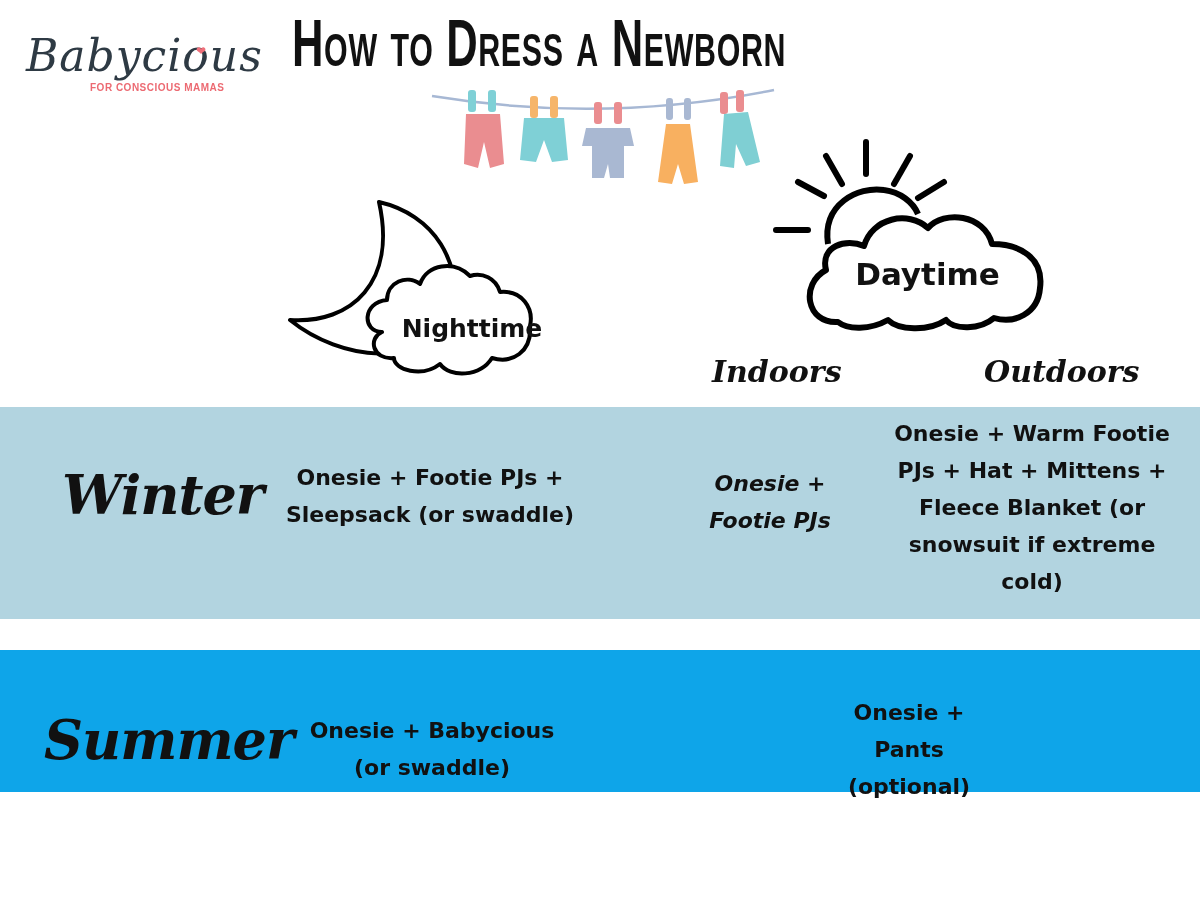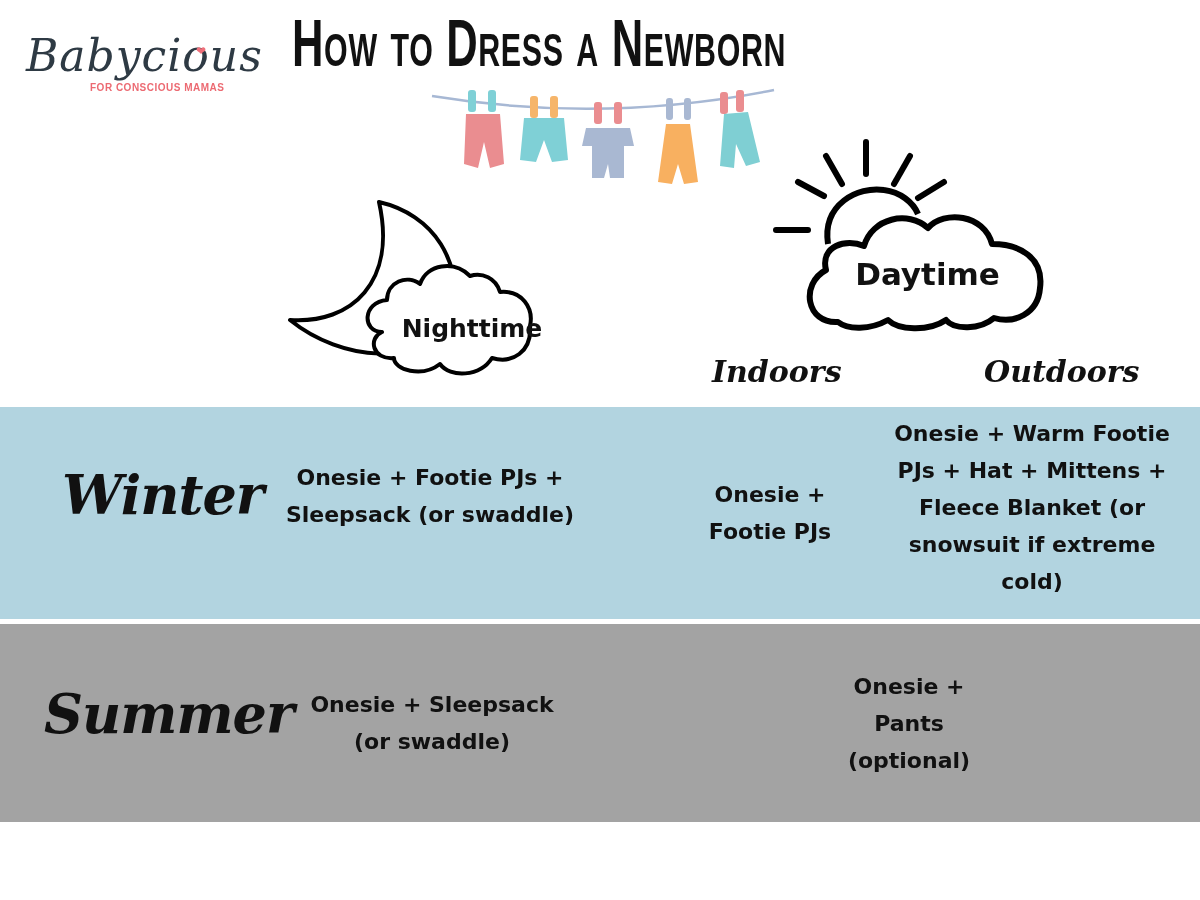--- a/index.html
+++ b/index.html
@@ -43,21 +43,21 @@
   .subhead {
     position: absolute; top: 354px;
     font-family: "DejaVu Serif", serif; font-style: italic; font-weight: 700;
     font-size: 30px; letter-spacing: 0px;
   }
   .sub-indoors { left: 712px; }
   .sub-outdoors { left: 984px; }
 
   .band { position: absolute; left: 0; width: 1200px; }
   .band-winter { top: 407px; height: 212px; background: #b2d4e0; }
-  .band-summer { top: 624px; height: 198px; background: #a3a3a3; }
+  .band-summer { top: 650px; height: 142px; background: #0ea5e9; }
 
   .season {
     position: absolute;
     font-family: "DejaVu Serif", serif; font-style: italic; font-weight: 700;
     font-size: 54px; letter-spacing: -1px;
   }
   .cell {
     position: absolute; text-align: center;
     font-family: "DejaVu Sans", sans-serif; font-weight: 700;
     font-size: 22px; line-height: 37px; color: #111;
@@ -117,21 +117,21 @@
   <path d="M70 188 C38 190 32 150 58 136 C52 112 78 104 96 112 C104 84 140 76 160 94 C176 76 216 80 224 110 C252 110 276 124 272 154 C270 180 246 190 226 184 C212 196 186 196 178 186 C160 198 130 196 120 186 C102 196 80 196 70 188 Z" fill="#fff" stroke="#000" stroke-width="6" stroke-linejoin="round"></path>
 </svg>
 <div class="day-label">Daytime</div>
 
 <div class="subhead sub-indoors">Indoors</div>
 <div class="subhead sub-outdoors">Outdoors</div>
 
 <div class="band band-winter">
   <div class="season" style="left:62px; top:56px;">Winter</div>
   <div class="cell" style="left:270px; top:52px; width:320px;">Onesie + Footie PJs + Sleepsack (or swaddle)</div>
-  <div class="cell" style="left:690px; top:69px; width:160px;">Onesie + Footie PJs</div>
+  <div class="cell" style="left:690px; top:58px; width:160px;font-style:italic;">Onesie + Footie PJs</div>
   <div class="cell" style="left:884px; top:8px; width:296px;">Onesie + Warm Footie PJs + Hat + Mittens + Fleece Blanket (or snowsuit if extreme cold)</div>
 </div>
 
 <div class="band band-summer">
   <div class="season" style="left:44px; top:58px;">Summer</div>
-  <div class="cell" style="left:292px; top:62px; width:280px;">Onesie + Sleepsack (or swaddle)</div>
+  <div class="cell" style="left:292px; top:62px; width:280px;">Onesie + Babycious (or swaddle)</div>
   <div class="cell" style="left:834px; top:44px; width:150px;">Onesie + Pants (optional)</div>
 </div>
 
 </body></html>

